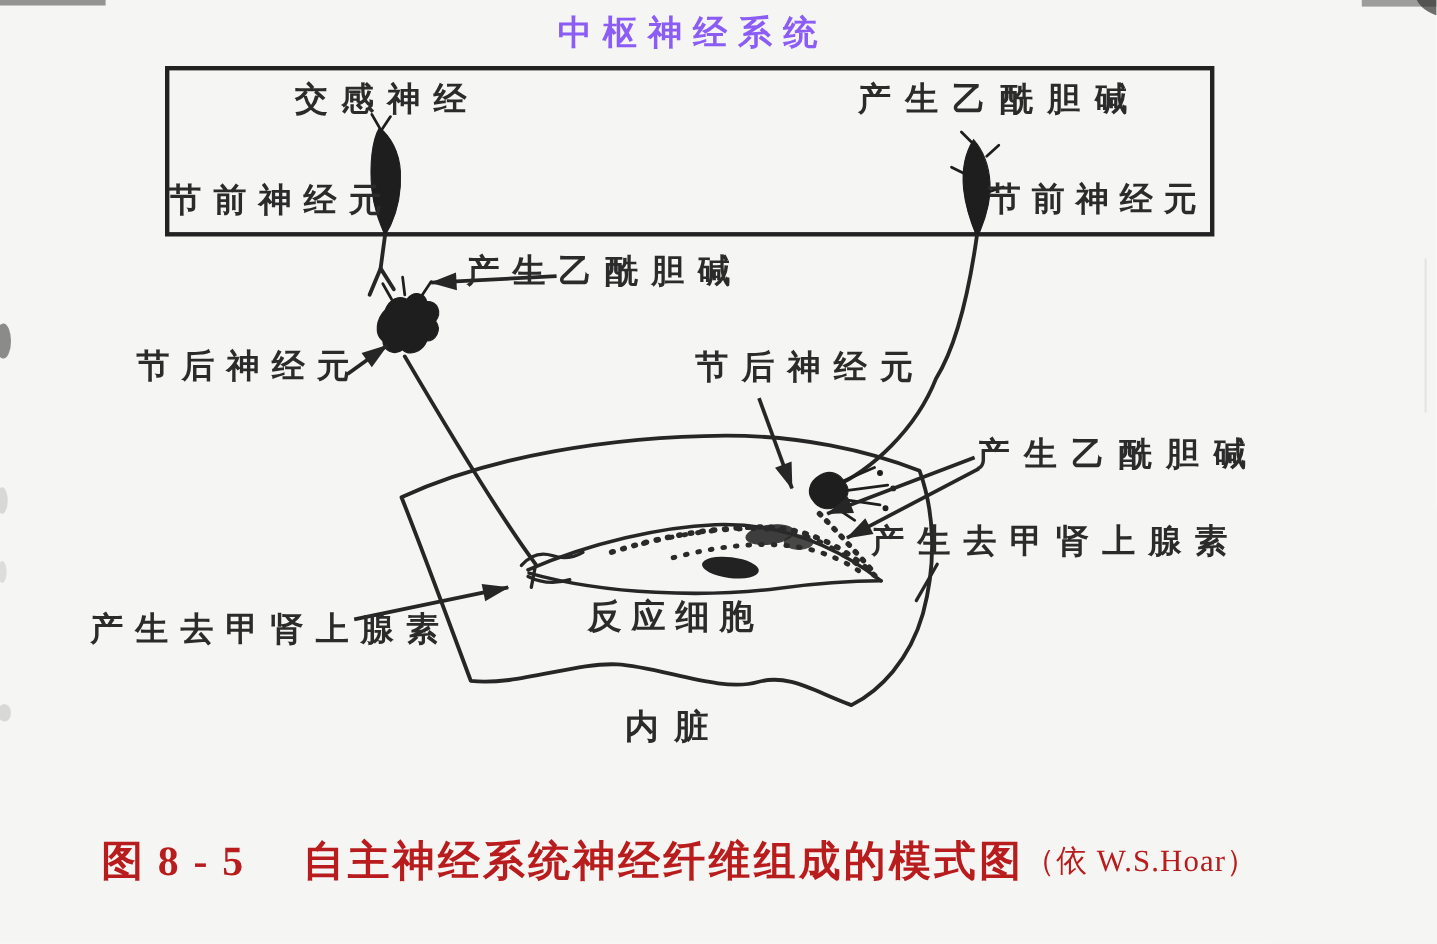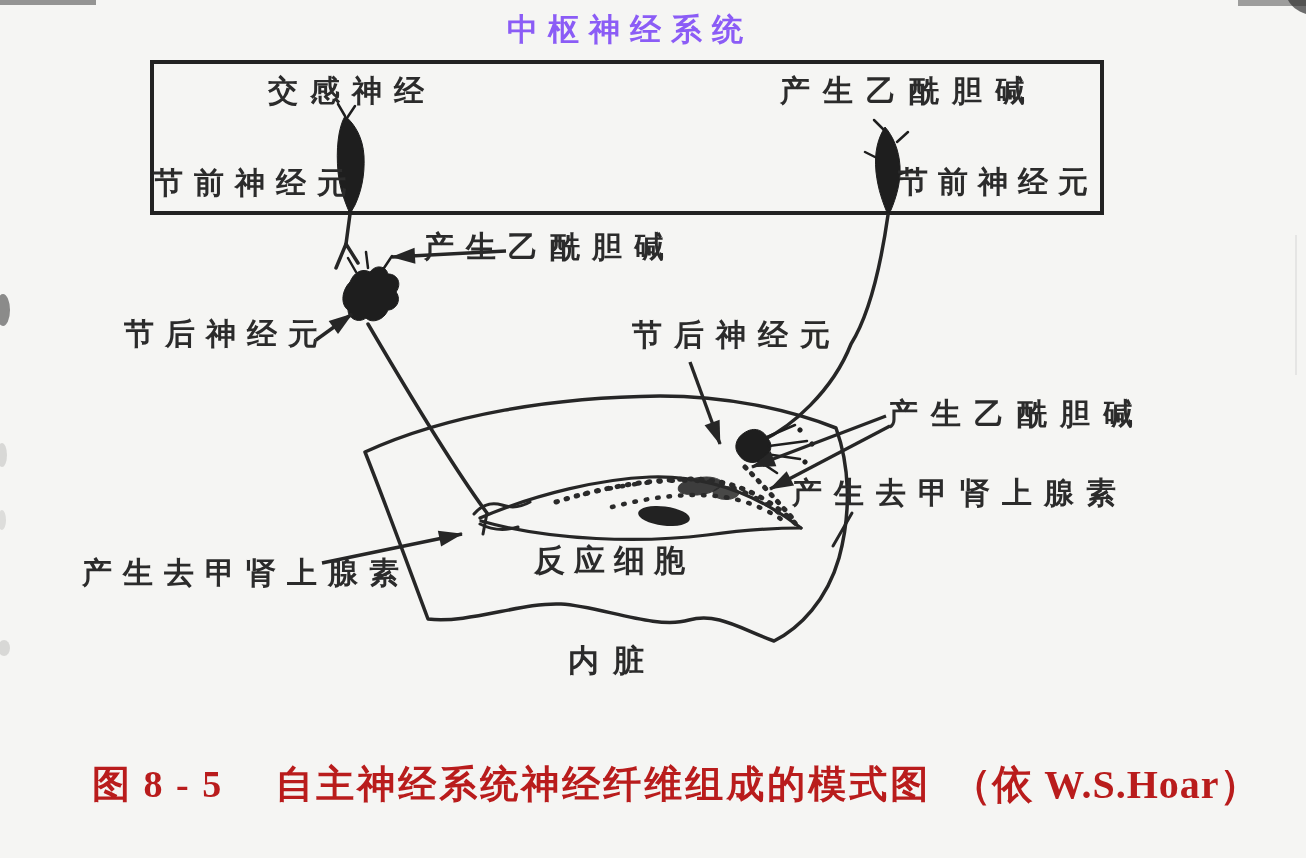--- a/index.html
+++ b/index.html
@@ -37,23 +37,23 @@
   .caption .num{
     font-family:"Liberation Serif","DejaVu Serif",serif;
     font-size:38px;font-weight:700;letter-spacing:2px;
   }
   .caption .main{
     margin-left:52px;
     font-family:"Liberation Sans","DejaVu Sans",sans-serif;
     font-size:38px;font-weight:700;letter-spacing:3px;
   }
   .caption .credit{
-    margin-left:20px;
+    margin-left:0;
     font-family:"Liberation Serif","DejaVu Serif",serif;
-    font-size:40px;font-weight:700;letter-spacing:1px;
+    font-size:28px;font-weight:400;letter-spacing:1px;
   }
 </style>
 </head>
 <body>
 
 <div class="page">
 
   <svg class="art" width="1306" height="858" viewBox="0 0 1306 858">
     <defs>
       <marker id="ah" markerUnits="userSpaceOnUse" markerWidth="26" markerHeight="18" refX="24" refY="9" orient="auto">

